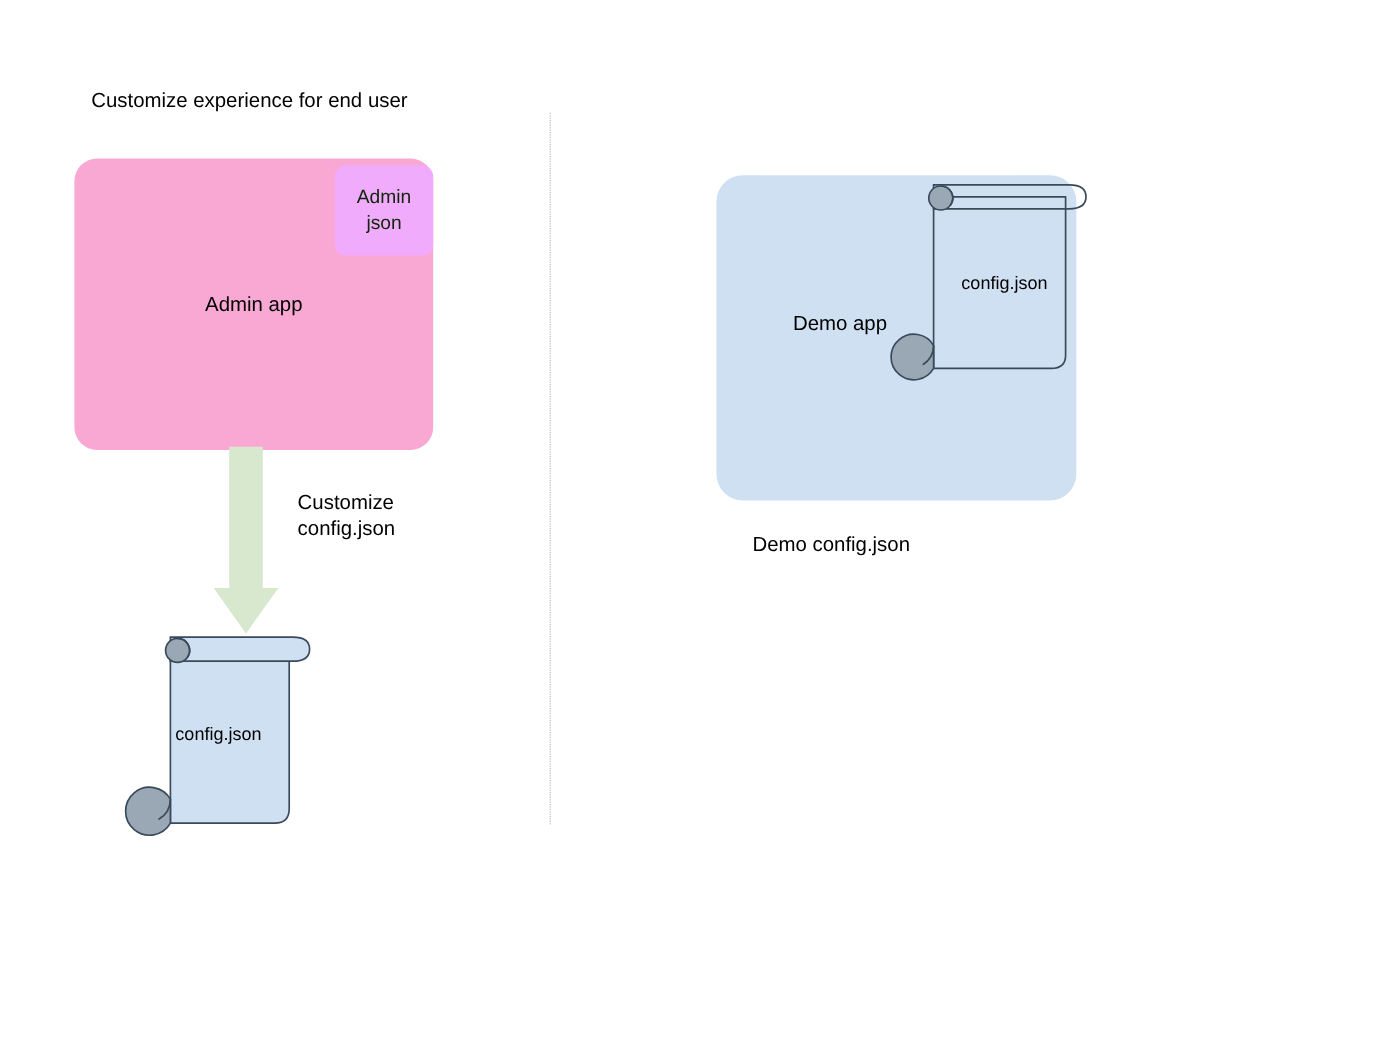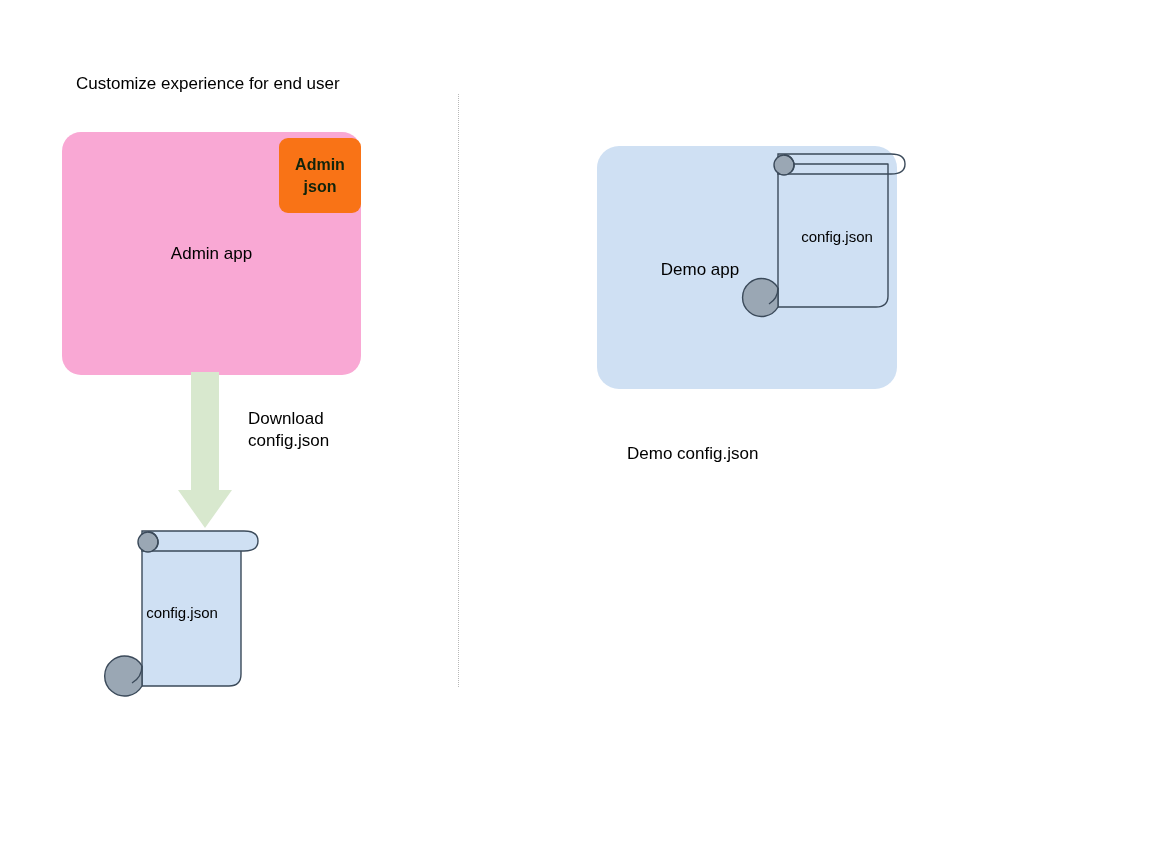--- a/index.html
+++ b/index.html
@@ -62,43 +62,42 @@
     height: 243px;
     background: #f9a8d4;
     border-radius: 19px;
   }
   #admin-app .app-label { top: 112px; left: 0; }
 
   #demo-app {
     left: 597px;
     top: 146px;
     width: 300px;
-    height: 243px;
+    height: 271px;
     background: #cfe0f3;
   }
   #demo-app .app-label {
     top: 114px;
     left: 0;
     width: 206px;
     text-align: center;
   }
 
   
   #admin-panel {
     position: absolute;
     left: 279px;
     top: 138px;
     width: 82px;
     height: 75px;
-    background: #f97316;
+    background: #f0abfc;
     border-radius: 9px;
     display: flex;
     align-items: center;
     justify-content: center;
-    font-weight: bold;
   }
   #admin-panel .panel-label {
     font-size: 16px;
     line-height: 22px;
     text-align: center;
     color: #11240c;
   }
 
   
   #download-arrow {
@@ -161,21 +160,21 @@
     </div>
   </div>
 
   <div id="download-arrow">
     <svg width="54" height="156" viewBox="0 0 54 156">
       <polygon points="13,0 41,0 41,118 54,118 27,156 0,118 13,118" fill="#d8e8ce"></polygon>
     </svg>
   </div>
 
   <div class="edge-label" id="download-label">
-    <div>Download</div>
+    <div>Customize</div>
     <div>config.json</div>
   </div>
 
   <div class="scroll" id="scroll-left">
     <svg width="136" height="156" viewBox="0 0 136 156">
 
       <path d="M 18 11
                L 105 11
                L 117 11
                L 117 144

